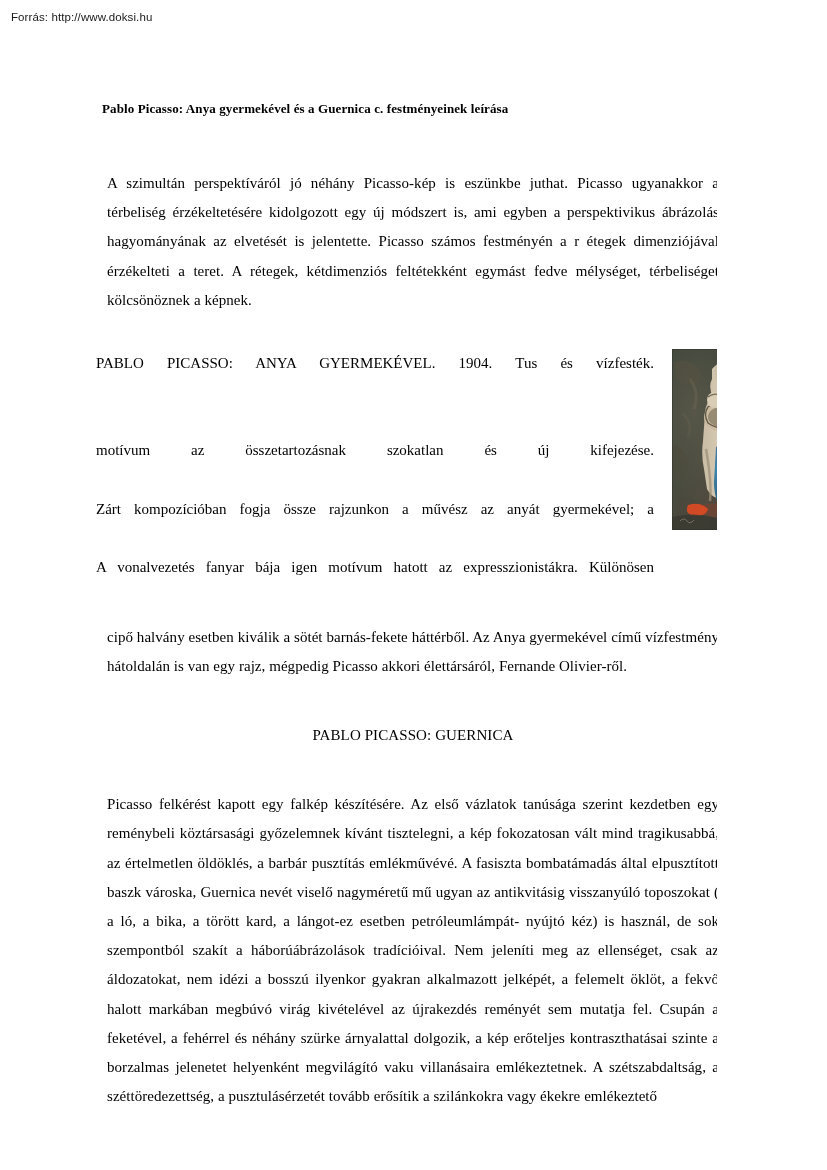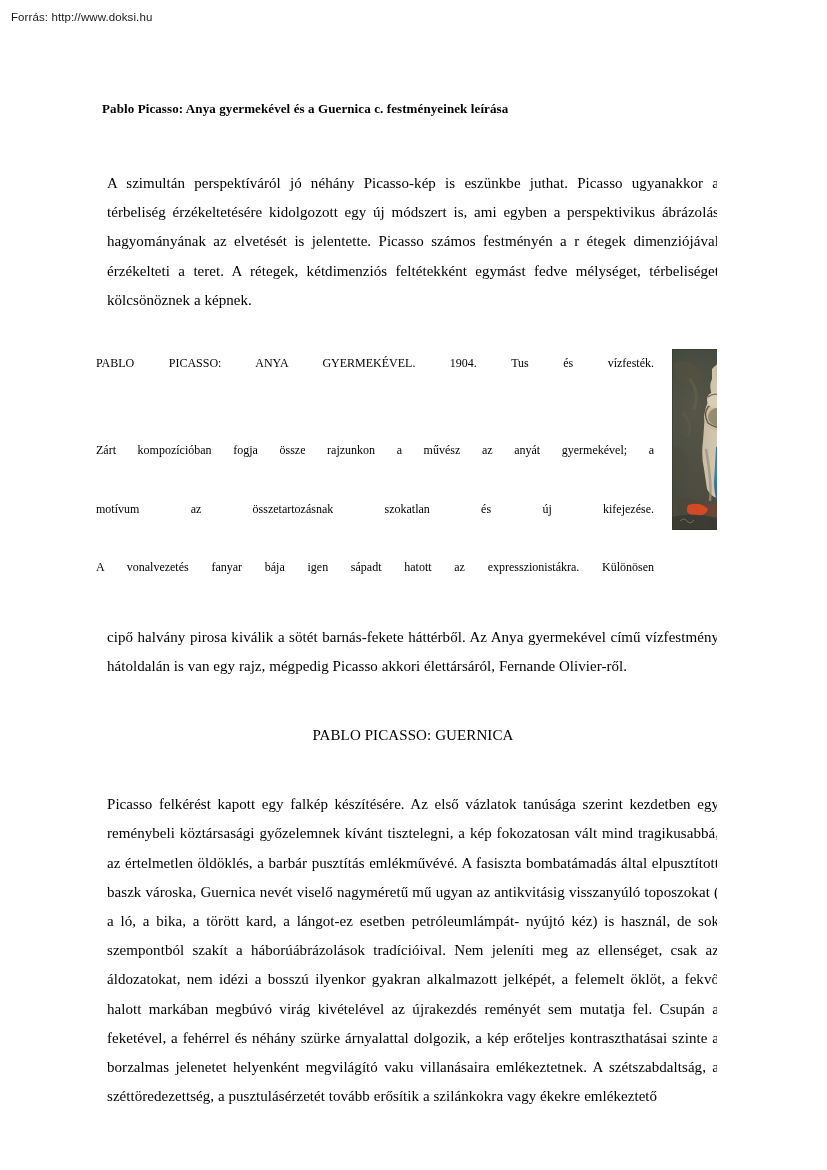--- a/index.html
+++ b/index.html
@@ -53,21 +53,21 @@
     margin: 11px;
     letter-spacing: 0.05px;
     hyphens: none;
   }
   .spacer-1 { height: 29px; }
   .spacer-2 { height: 23px; }
   .spacer-3 { height: 29px; }
   .spacer-4 { height: 29px; }
   .spacer-5 { height: 29px; }
   .caption-line {
-    font-size: 12px;
+    font-size: 15px;
     line-height: 29.2px;
     text-align: justify;
     text-justify: inter-word;
     margin: 0;
     width: 558px;
   }
   .caption-line::after {
     content: "";
     display: inline-block;
     width: 100%;
@@ -191,28 +191,28 @@
     <div class="spacer-1"></div>
 
     <p class="body-par">A szimultán perspektíváról jó néhány Picasso-kép is eszünkbe juthat. Picasso ugyanakkor a térbeliség érzékeltetésére kidolgozott egy új módszert is, ami egyben a perspektivikus ábrázolás hagyományának az elvetését is jelentette. Picasso számos festményén a r étegek dimenziójával érzékelteti a teret. A rétegek, kétdimenziós feltétekként egymást fedve mélységet, térbeliséget kölcsönöznek a képnek.</p>
 
     <div class="spacer-2"></div>
 
     <p class="caption-line just-force">PABLO PICASSO: ANYA GYERMEKÉVEL. 1904. Tus és vízfesték.</p>
 
     <div class="spacer-3"></div>
 
+    <p class="caption-line just-force">motívum az összetartozásnak szokatlan és új kifejezése.</p>
+
     <p class="caption-line"> Zárt kompozícióban fogja össze rajzunkon a művész az anyát gyermekével; a</p>
 
-    <p class="caption-line just-force">motívum az összetartozásnak szokatlan és új kifejezése.</p>
-
-    <p class="caption-line">A vonalvezetés fanyar bája igen sápadt hatott az expresszionistákra. Különösen</p>
-
-
-    <p class="body-par">cipő halvány pirosa kiválik a sötét barnás-fekete háttérből. Az Anya gyermekével című vízfestmény hátoldalán is van egy rajz, mégpedig Picasso akkori élettársáról, Fernande Olivier-ről.</p>
+    <p class="caption-line">A vonalvezetés fanyar bája igen motívum hatott az expresszionistákra. Különösen</p>
+
+
+    <p class="body-par">cipő halvány esetben kiválik a sötét barnás-fekete háttérből. Az Anya gyermekével című vízfestmény hátoldalán is van egy rajz, mégpedig Picasso akkori élettársáról, Fernande Olivier-ről.</p>
 
     <div class="spacer-4"></div>
 
     <p class="subhead">PABLO PICASSO: GUERNICA</p>
 
     <div class="spacer-5"></div>
 
     <p class="body-par">Picasso felkérést kapott egy falkép készítésére. Az első vázlatok tanúsága szerint kezdetben egy reménybeli köztársasági győzelemnek kívánt tisztelegni, a kép fokozatosan vált mind tragikusabbá, az értelmetlen öldöklés, a barbár pusztítás emlékművévé. A fasiszta bombatámadás által elpusztított baszk városka, Guernica nevét viselő nagyméretű mű ugyan az antikvitásig visszanyúló toposzokat ( a ló, a bika, a törött kard, a lángot-ez esetben petróleumlámpát- nyújtó kéz) is használ, de sok szempontból szakít a háborúábrázolások tradícióival. Nem jeleníti meg az ellenséget, csak az áldozatokat, nem idézi a bosszú ilyenkor gyakran alkalmazott jelképét, a felemelt öklöt, a fekvő halott markában megbúvó virág kivételével az újrakezdés reményét sem mutatja fel. Csupán a feketével, a fehérrel és néhány szürke árnyalattal dolgozik, a kép erőteljes kontraszthatásai szinte a borzalmas jelenetet helyenként megvilágító vaku villanásaira emlékeztetnek. A szétszabdaltság, a széttöredezettség, a pusztulásérzetét tovább erősítik a szilánkokra vagy ékekre emlékeztető</p>
 
   </div>

